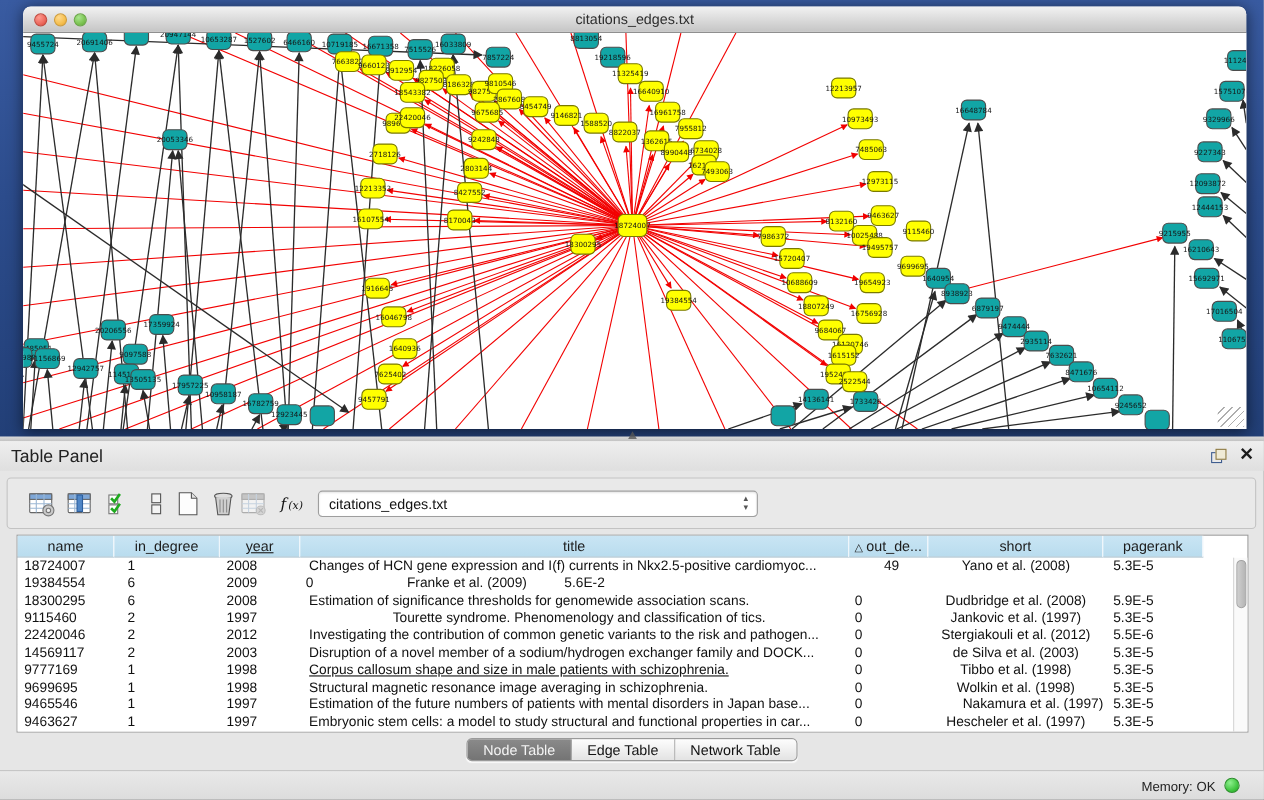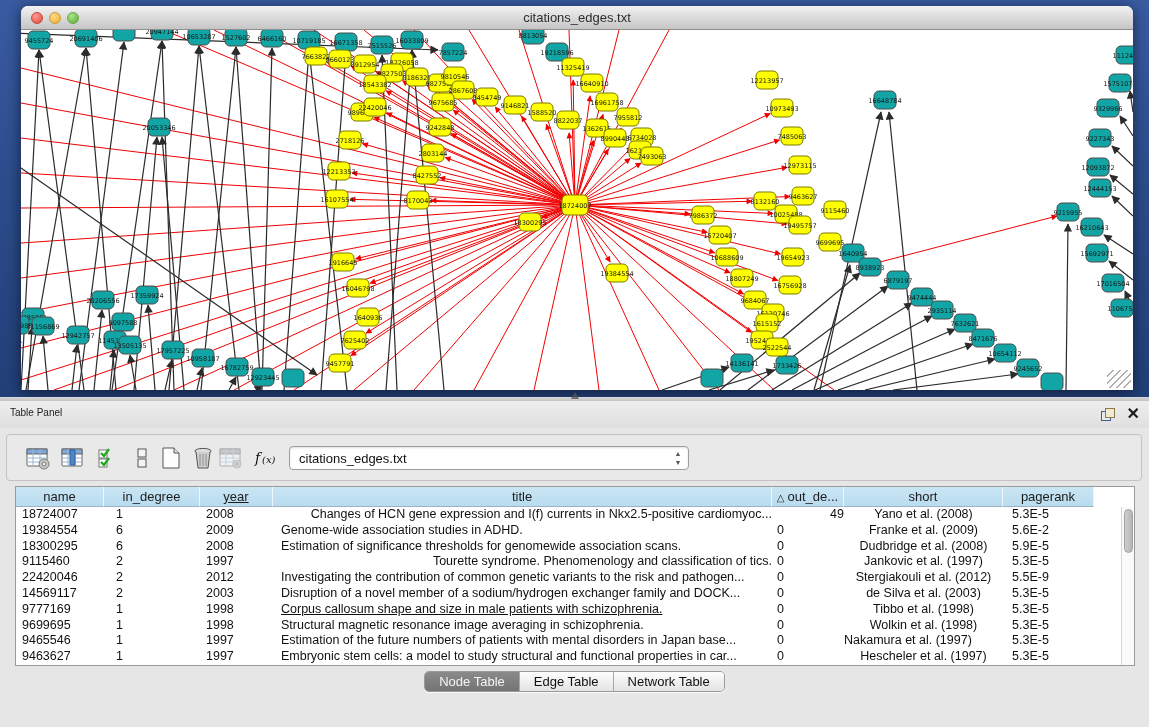--- a/index.html
+++ b/index.html
@@ -28,21 +28,21 @@
     background:repeating-linear-gradient(135deg,transparent 0 4px,#9a9a9a 4px 5px);opacity:.8;}
   
   #splitter{position:absolute;left:0;top:397px;width:1149px;height:4px;
     background:linear-gradient(180deg,#d9d9d9,#c2c2c2);}
   #split-cursor{position:absolute;left:571px;top:392px;width:0;height:0;
     border-left:4px solid transparent;border-right:4px solid transparent;
     border-bottom:7px solid #555;opacity:.8;}
   
   #panel-header{position:absolute;left:0;top:401px;width:1149px;height:27px;
     background:linear-gradient(180deg,#eeeeee,#dfdfdf);}
-  #panel-title{position:absolute;left:10px;top:6px;font-size:10px;color:#222;}
+  #panel-title{position:absolute;left:10px;top:6px;font-size:16px;color:#222;}
   #float-icon{position:absolute;right:34px;top:7px;width:14px;height:13px;}
   #float-icon .sq1{position:absolute;left:0;bottom:0;width:8px;height:8px;border:1px solid #3f5d8f;background:#e9e9e9;}
   #float-icon .sq2{position:absolute;right:0;top:0;width:8px;height:8px;border:1px solid #8d7a45;background:#efead6;}
   #close-icon{position:absolute;right:9px;top:4px;font-size:16px;font-weight:bold;color:#1b1b1b;line-height:18px;}
   #toolbar{position:absolute;left:6px;top:434px;width:1136px;height:47px;
     background:#e9e9e9;border:1px solid #c3c3c3;border-radius:4px;box-sizing:border-box;}
   .tb-icon{position:absolute;top:10px;width:26px;height:26px;}
   .tb-icon svg{display:block;}
   #combo{position:absolute;left:282px;top:11px;width:400px;height:24px;
     background:#fff;border:1px solid #9e9e9e;border-radius:4px;box-sizing:border-box;
@@ -810,60 +810,59 @@
         <div class="hcell" style="width: 499px;">title</div>
         <div class="hcell" style="width: 72px;"><span class="sort">△</span>out_de...</div>
         <div class="hcell" style="width: 159px;">short</div>
         <div class="hcell" style="width: 91px;">pagerank</div>
       </div>
     <div id="tbl-body">
         <div class="trow" style="top: 20px;">
           <div class="tcell" style="width: 88px; text-align: left; padding-left: 6px;">18724007</div>
           <div class="tcell" style="width: 96px; text-align: left; padding-left: 12px;">1</div>
           <div class="tcell" style="width: 73px; text-align: left; padding-left: 6px;">2008</div>
-          <div class="tcell" style="width: 499px; text-align: right; padding-left: 8px;">Changes of HCN gene expression and I(f) currents in Nkx2.5-positive cardiomyoc...</div>
-          <div class="tcell" style="width: 72px; text-align: right; padding-left: 5px;">49</div>
+          <div class="tcell" style="width: 499px; text-align: left; padding-left: 8px;">Changes of HCN gene expression and I(f) currents in Nkx2.5-positive cardiomyoc...</div>
+          <div class="tcell" style="width: 72px; text-align: center; padding-left: 5px;">49</div>
           <div class="tcell" style="width: 159px; text-align: center; padding-left: 0px;">Yano et al. (2008)</div>
           <div class="tcell" style="width: 91px; text-align: left; padding-left: 9px;">5.3E-5</div>
         </div>
         <div class="trow" style="top: 35.8px;">
           <div class="tcell" style="width: 88px; text-align: left; padding-left: 6px;">19384554</div>
           <div class="tcell" style="width: 96px; text-align: left; padding-left: 12px;">6</div>
           <div class="tcell" style="width: 73px; text-align: left; padding-left: 6px;">2009</div>
-          <div class="tcell" style="width: 499px; text-align: left; padding-left: 8px;">Genome-wide association studies in ADHD.</div>
           <div class="tcell" style="width: 72px; text-align: left; padding-left: 5px;">0</div>
           <div class="tcell" style="width: 159px; text-align: center; padding-left: 0px;">Franke et al. (2009)</div>
           <div class="tcell" style="width: 91px; text-align: left; padding-left: 9px;">5.6E-2</div>
         </div>
         <div class="trow" style="top: 51.6px;">
           <div class="tcell" style="width: 88px; text-align: left; padding-left: 6px;">18300295</div>
           <div class="tcell" style="width: 96px; text-align: left; padding-left: 12px;">6</div>
           <div class="tcell" style="width: 73px; text-align: left; padding-left: 6px;">2008</div>
           <div class="tcell" style="width: 499px; text-align: left; padding-left: 8px;">Estimation of significance thresholds for genomewide association scans.</div>
           <div class="tcell" style="width: 72px; text-align: left; padding-left: 5px;">0</div>
           <div class="tcell" style="width: 159px; text-align: center; padding-left: 0px;">Dudbridge et al. (2008)</div>
           <div class="tcell" style="width: 91px; text-align: left; padding-left: 9px;">5.9E-5</div>
         </div>
         <div class="trow" style="top: 67.4px;">
           <div class="tcell" style="width: 88px; text-align: left; padding-left: 6px;">9115460</div>
           <div class="tcell" style="width: 96px; text-align: left; padding-left: 12px;">2</div>
           <div class="tcell" style="width: 73px; text-align: left; padding-left: 6px;">1997</div>
-          <div class="tcell" style="width: 499px; text-align: right; padding-left: 8px;">Tourette syndrome. Phenomenology and classification of tics.</div>
+          <div class="tcell" style="width: 499px; text-align: center; padding-left: 8px;">Tourette syndrome. Phenomenology and classification of tics.</div>
           <div class="tcell" style="width: 72px; text-align: left; padding-left: 5px;">0</div>
           <div class="tcell" style="width: 159px; text-align: center; padding-left: 0px;">Jankovic et al. (1997)</div>
           <div class="tcell" style="width: 91px; text-align: left; padding-left: 9px;">5.3E-5</div>
         </div>
         <div class="trow" style="top: 83.2px;">
           <div class="tcell" style="width: 88px; text-align: left; padding-left: 6px;">22420046</div>
           <div class="tcell" style="width: 96px; text-align: left; padding-left: 12px;">2</div>
           <div class="tcell" style="width: 73px; text-align: left; padding-left: 6px;">2012</div>
           <div class="tcell" style="width: 499px; text-align: left; padding-left: 8px;">Investigating the contribution of common genetic variants to the risk and pathogen...</div>
           <div class="tcell" style="width: 72px; text-align: left; padding-left: 5px;">0</div>
           <div class="tcell" style="width: 159px; text-align: center; padding-left: 0px;">Stergiakouli et al. (2012)</div>
-          <div class="tcell" style="width: 91px; text-align: left; padding-left: 9px;">5.5E-9</div>
+          <div class="tcell" style="width: 91px; text-align: left; padding-left: 9px;">5.5E-6</div>
         </div>
         <div class="trow" style="top: 99px;">
           <div class="tcell" style="width: 88px; text-align: left; padding-left: 6px;">14569117</div>
           <div class="tcell" style="width: 96px; text-align: left; padding-left: 12px;">2</div>
           <div class="tcell" style="width: 73px; text-align: left; padding-left: 6px;">2003</div>
           <div class="tcell" style="width: 499px; text-align: left; padding-left: 8px;">Disruption of a novel member of a sodium/hydrogen exchanger family and DOCK...</div>
           <div class="tcell" style="width: 72px; text-align: left; padding-left: 5px;">0</div>
           <div class="tcell" style="width: 159px; text-align: center; padding-left: 0px;">de Silva et al. (2003)</div>
           <div class="tcell" style="width: 91px; text-align: left; padding-left: 9px;">5.3E-5</div>
         </div>
@@ -884,21 +883,21 @@
           <div class="tcell" style="width: 72px; text-align: left; padding-left: 5px;">0</div>
           <div class="tcell" style="width: 159px; text-align: center; padding-left: 0px;">Wolkin et al. (1998)</div>
           <div class="tcell" style="width: 91px; text-align: left; padding-left: 9px;">5.3E-5</div>
         </div>
         <div class="trow" style="top: 146.4px;">
           <div class="tcell" style="width: 88px; text-align: left; padding-left: 6px;">9465546</div>
           <div class="tcell" style="width: 96px; text-align: left; padding-left: 12px;">1</div>
           <div class="tcell" style="width: 73px; text-align: left; padding-left: 6px;">1997</div>
           <div class="tcell" style="width: 499px; text-align: left; padding-left: 8px;">Estimation of the future numbers of patients with mental disorders in Japan base...</div>
           <div class="tcell" style="width: 72px; text-align: left; padding-left: 5px;">0</div>
-          <div class="tcell" style="width: 159px; text-align: left; padding-left: 0px;">Nakamura et al. (1997)</div>
+          <div class="tcell" style="width: 159px; text-align: right; padding-left: 0px;">Nakamura et al. (1997)</div>
           <div class="tcell" style="width: 91px; text-align: left; padding-left: 9px;">5.3E-5</div>
         </div>
         <div class="trow" style="top: 162.2px;">
           <div class="tcell" style="width: 88px; text-align: left; padding-left: 6px;">9463627</div>
           <div class="tcell" style="width: 96px; text-align: left; padding-left: 12px;">1</div>
           <div class="tcell" style="width: 73px; text-align: left; padding-left: 6px;">1997</div>
           <div class="tcell" style="width: 499px; text-align: left; padding-left: 8px;">Embryonic stem cells: a model to study structural and functional properties in car...</div>
           <div class="tcell" style="width: 72px; text-align: left; padding-left: 5px;">0</div>
           <div class="tcell" style="width: 159px; text-align: center; padding-left: 0px;">Hescheler et al. (1997)</div>
           <div class="tcell" style="width: 91px; text-align: left; padding-left: 9px;">5.3E-5</div>
@@ -908,13 +907,17 @@
       <div id="vthumb"></div>
     </div>
   </div>
 
   <div id="tabs"><div id="tabs-inner">
         <div class="tab active">Node Table</div>
         <div class="tab">Edge Table</div>
         <div class="tab">Network Table</div>
       </div></div>
 
+  <div id="status">
+    <span id="mem-label">Memory: OK</span>
+    <span id="mem-dot"></span>
+  </div>
 </div>
 
 </body></html>

